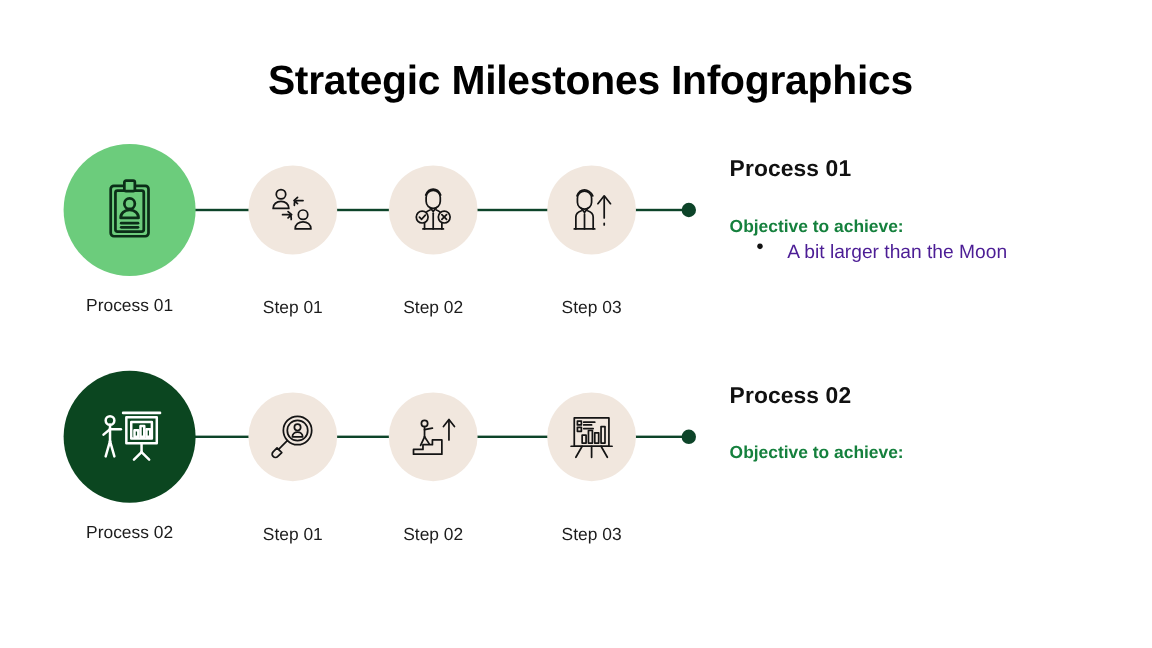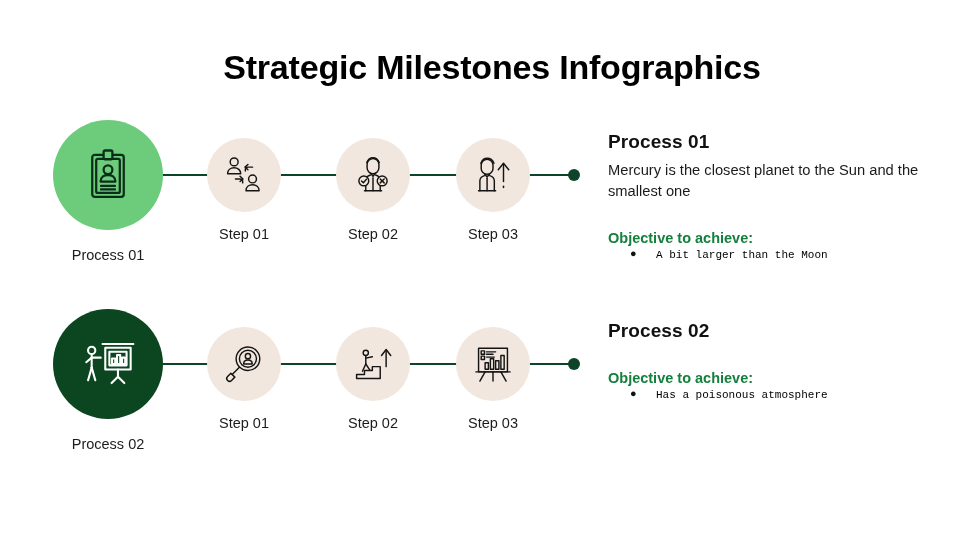--- a/index.html
+++ b/index.html
@@ -88,24 +88,24 @@
   .node-main { left: 28px; width: 160px; }
   .node-main .bubble { width: 110px; height: 110px; }
   .node-main .label { margin-top: 17px; }
 
   .node-step { width: 150px; }
   .node-step .bubble {
     width: 74px; height: 74px;
     background: #f1e7de;
     margin-top: 18px;
   }
-  .node-step .label { margin-top: 14px; }
+  .node-step .label { margin-top: 37px; }
 
   .step-a { left: 169px; }
-  .step-b { left: 298px; }
+  .step-b { left: 286px; }
   .step-c { left: 418px; }
 
   .bubble-green  { background: #6ccc7c; }
   .bubble-dark   { background: #0b4620; }
 
   .bubble svg { display: block; }
 
   
   .panel {
     position: absolute;
@@ -133,26 +133,25 @@
     font-size: 14.5px;
     font-weight: 700;
     color: #15803d;
   }
   .panel ul {
     margin: 0;
     padding-left: 22px;
     list-style: none;
   }
   .panel li {
-    font-size: 11px;
+    font-size: 16px;
     line-height: 1.45;
-    color: #000000;
+    color: #4c1d95;
     position: relative;
     padding-left: 26px;
-    font-family: Liberation Mono, monospace;
   }
   .panel li:before {
     content: "\25CF";
     position: absolute;
     left: 0;
     top: -1px;
     font-size: 11px;
     color: #111111;
   }
 </style>
@@ -328,28 +327,24 @@
             <rect x="44" y="19" width="5" height="21"></rect>
           </svg>
         </span>
       </div>
       <div class="label">Step 03</div>
     </div>
   </div>
 
   <div class="panel panel-1">
     <h2>Process 01</h2>
-    <p class="desc">Mercury is the closest planet to the Sun and the smallest one</p>
     <div class="obj-title">Objective to achieve:</div>
     <ul>
       <li>A bit larger than the Moon</li>
     </ul>
   </div>
 
   <div class="panel panel-2">
     <h2>Process 02</h2>
     <div class="obj-title">Objective to achieve:</div>
-    <ul>
-      <li>Has a poisonous atmosphere</li>
-    </ul>
   </div>
 
 </div>
 
 </body></html>

